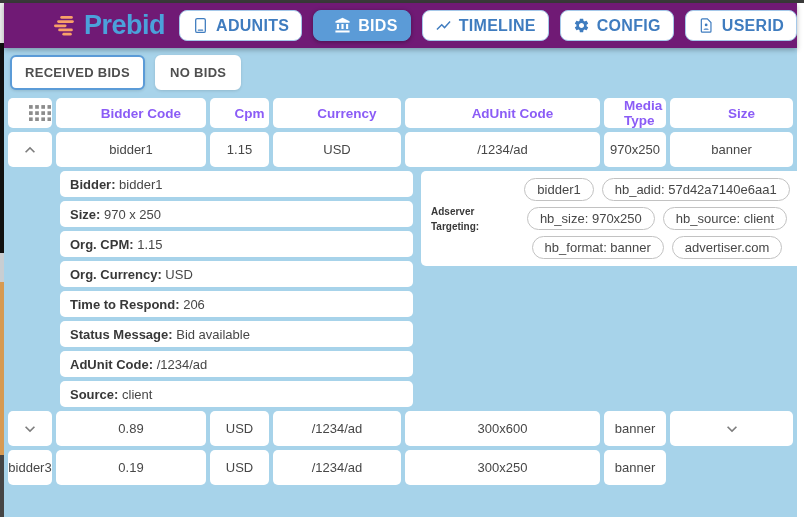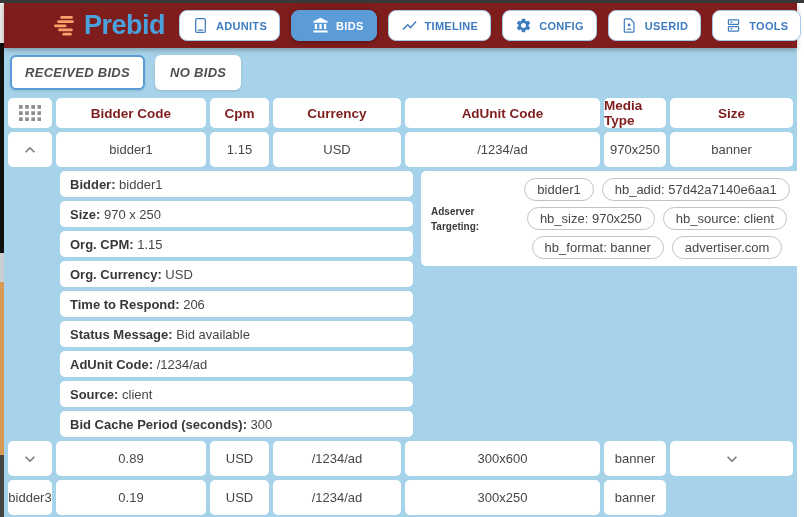--- a/index.html
+++ b/index.html
@@ -10,44 +10,44 @@
   .strip{position:absolute;z-index:1;}
   .strip-top{left:0;top:0;width:804px;height:3px;background:#3a3a3a;}
   .sl1{left:0;top:3px;width:4px;height:40px;background:#ececec;}
   .sl2{left:0;top:43px;width:4px;height:210px;background:#101010;}
   .sl3{left:0;top:253px;width:4px;height:29px;background:#c9ced2;}
   .sl4{left:0;top:282px;width:4px;height:173px;background:#d79a52;}
   .sl5{left:0;top:455px;width:4px;height:62px;background:#454545;}
   .strip-right{right:0;top:3px;width:7px;height:514px;background:#ffffff;}
 
   
-  .navbar{position:absolute;left:4px;right:7px;top:3px;height:45px;background:#7f1d1d;
+  .navbar{position:absolute;left:4px;right:7px;top:3px;height:45px;background:#701a75;
     display:flex;align-items:center;box-shadow:0 2px 5px rgba(0,0,0,.28);z-index:3;}
   .logo{display:flex;align-items:center;gap:7px;margin-left:50px;}
   .logo-text{font-size:27px;font-weight:800;color:#4BA1DB;letter-spacing:-0.5px;line-height:1;}
   .nav{display:flex;gap:11px;margin-left:14px;}
   .nav-btn{display:flex;align-items:center;gap:7px;height:31px;padding:0 12px;background:#fff;
-    border:1px solid #A5C8E9;border-radius:8px;color:#3F7CBF;font-weight:bold;font-size:11px;
+    border:1px solid #A5C8E9;border-radius:8px;color:#3F7CBF;font-weight:bold;font-size:16px;
     letter-spacing:.3px;font-family:inherit;cursor:pointer;}
   .nav-btn.active{background:#5B9BD7;border-color:#5B9BD7;color:#fff;box-shadow:0 1px 4px rgba(0,0,0,.35);padding-left:20px;}
   .nav-btn svg,.icon svg{display:block;}
 
   
   .content{position:absolute;left:4px;right:7px;top:48px;bottom:0;background:#A7D3EA;
     padding:7px 4px 0 4px;box-sizing:border-box;z-index:2;}
   .filters{display:flex;gap:10px;margin:0 0 8px 2px;}
   .filter-btn{background:#fff;border:2px solid #fff;border-radius:6px;padding:0 13px;height:35px;
     font-weight:bold;font-size:13px;color:#4f4f4f;letter-spacing:.3px;font-family:inherit;
-    box-shadow:0 1px 3px rgba(0,0,0,.12);cursor:pointer;font-style:italic;}
+    box-shadow:0 1px 3px rgba(0,0,0,.12);cursor:pointer;}
   .filter-btn.active{border-color:#5B9BD7;}
 
   .table{display:grid;grid-template-columns:44px 150px 59px 128px 195px 62px 123px;gap:4px;}
   .cell{background:#fff;border-radius:5px;display:flex;align-items:center;justify-content:center;
     font-size:13px;color:#474747;box-sizing:border-box;}
-  .cell.head{height:30px;font-weight:bold;color:#7f1d1d;font-size:13.5px;}
+  .cell.head{height:30px;font-weight:bold;color:#8b5cf6;font-size:13.5px;padding-left:20px;}
   .cell.body{height:35px;}
   .expander{color:#7d7d7d;cursor:pointer;}
   .gicon{color:#8c8c8c;display:flex;}
 
   .details{grid-column:1/-1;display:grid;grid-template-columns:44px 150px 59px 128px 195px 62px 123px;gap:8px;}
   .detail-left{grid-column:2/5;display:flex;flex-direction:column;gap:4px;}
   .detail-right{grid-column:5/8;display:flex;flex-direction:column;gap:5px;}
   .detail-box{background:#fff;border-radius:5px;padding:5px 10px;font-size:13px;color:#474747;
     height:26px;box-sizing:border-box;display:flex;align-items:center;white-space:pre;}
   .detail-box b,.t-label,.params-box b{color:#383838;font-weight:bold;}
@@ -192,21 +192,20 @@
         <div class="details">
           <div class="detail-left">
             <div class="detail-box"><b>Bidder:</b><span> bidder1</span></div>
             <div class="detail-box"><b>Size:</b><span> 970 x 250</span></div>
             <div class="detail-box"><b>Org. CPM:</b><span> 1.15</span></div>
             <div class="detail-box"><b>Org. Currency:</b><span> USD</span></div>
             <div class="detail-box"><b>Time to Respond:</b><span> 206</span></div>
             <div class="detail-box"><b>Status Message:</b><span> Bid available</span></div>
             <div class="detail-box"><b>AdUnit Code:</b><span> /1234/ad</span></div>
             <div class="detail-box"><b>Source:</b><span> client</span></div>
-            <div class="detail-box"><b>Bid Cache Period (seconds):</b><span> 300</span></div>
           </div>
           <div class="detail-right">
             <div class="targeting-box">
               <div class="t-label">Adserver Targeting:</div>
               <div class="chips">
                 <span class="chip">bidder1</span>
                 <span class="chip">hb_adid: 57d42a7140e6aa1</span>
                 <span class="chip">hb_size: 970x250</span>
                 <span class="chip">hb_source: client</span>
                 <span class="chip">hb_format: banner</span>

